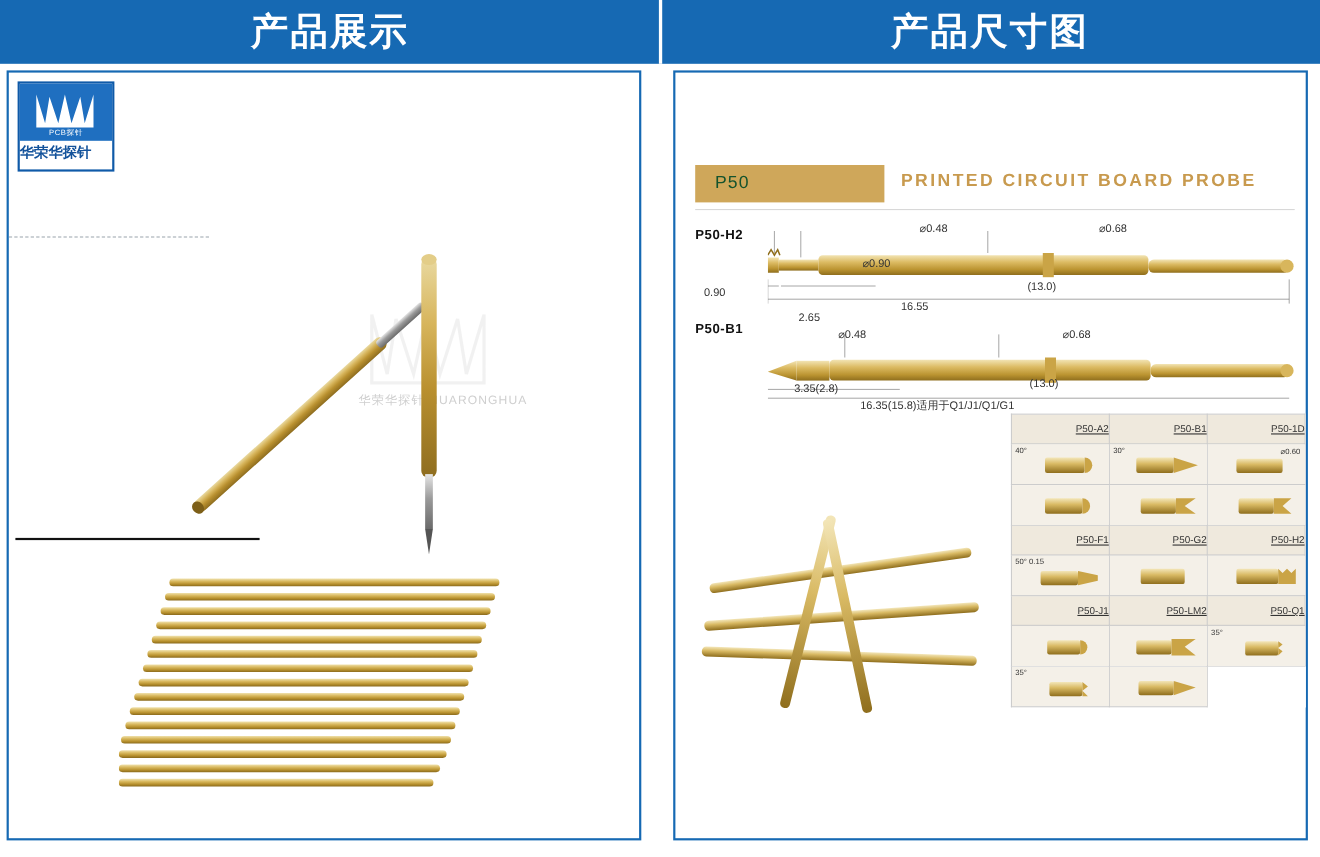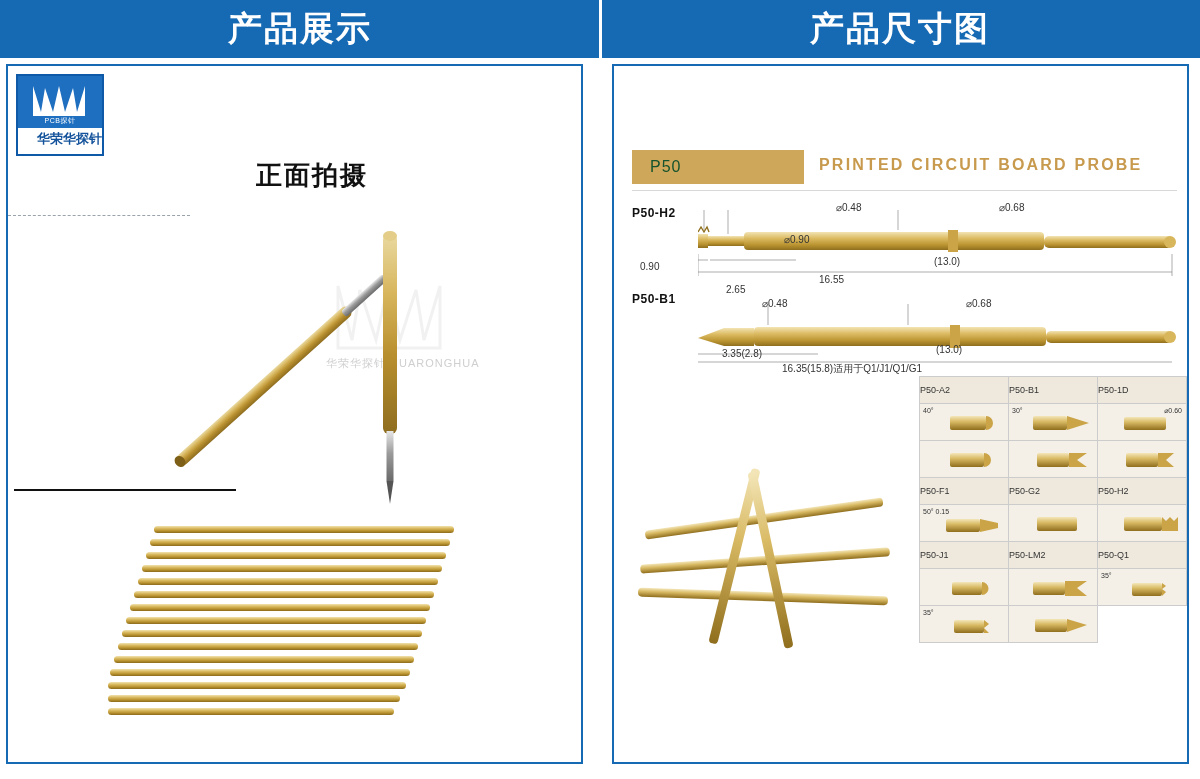--- a/index.html
+++ b/index.html
@@ -72,21 +72,21 @@
     position: absolute;
     left: 8px;
     top: 8px;
     width: 88px;
     height: 82px;
     border: 2px solid #0f5aa8;
     box-sizing: border-box;
     background: #ffffff;
     display: flex;
     flex-direction: column;
-    align-items: flex-end;
+    align-items: flex-start;
   }
   .logo-mark {
     width: 84px;
     height: 52px;
     background: #1f6fc0;
     position: relative;
     overflow: hidden;
   }
   .logo-mark .crown {
     position: absolute;
@@ -210,24 +210,25 @@
   }
   .tip-table td {
     border: 1px solid #cccccc;
     width: 33.33%;
     height: 26px;
     padding: 0;
     vertical-align: middle;
   }
   .tip-head {
     background: #efe9dd;
-    text-align: left;
+    text-align: right;
     font-size: 9px;
     color: #333333;
     font-weight: normal;
+    text-decoration: underline;
   }
   .tip-cell {
     background: #f4f0e8;
     height: 38px;
     position: relative;
   }
   .tip-ann {
     position: absolute;
     left: 3px;
     top: 3px;
@@ -257,21 +258,20 @@
                      L56 34 L4 34 Z" fill="#ffffff"></path>
           </svg>
           <div style="position:absolute;left:0;bottom:2px;width:100%;text-align:center;color:#ffffff;font-size:7px;letter-spacing:.5px;">PCB探针</div>
         </div>
         <div class="logo-cn">华荣华探针</div>
       </div>
 
       <div class="hairline-dashed"></div>
       <div class="hairline-solid"></div>
 
-      <div class="label-front">正面拍摄</div>
 
       <svg class="watermark" viewBox="0 0 120 90">
         <path d="M8 8 L22 62 L30 12 L46 62 L58 8 L70 62 L86 12 L94 62 L110 8
                  L110 70 L8 70 Z" fill="none" stroke="#d9d9d9" stroke-width="3"></path>
       </svg>
       <div class="wm-text">华荣华探针 HUARONGHUA</div>
 
       <svg style="position:absolute;left:120px;top:150px;" width="420" height="290" viewBox="0 0 420 290">
         <defs>
           <linearGradient id="goldH" x1="0" y1="0" x2="0" y2="1">

